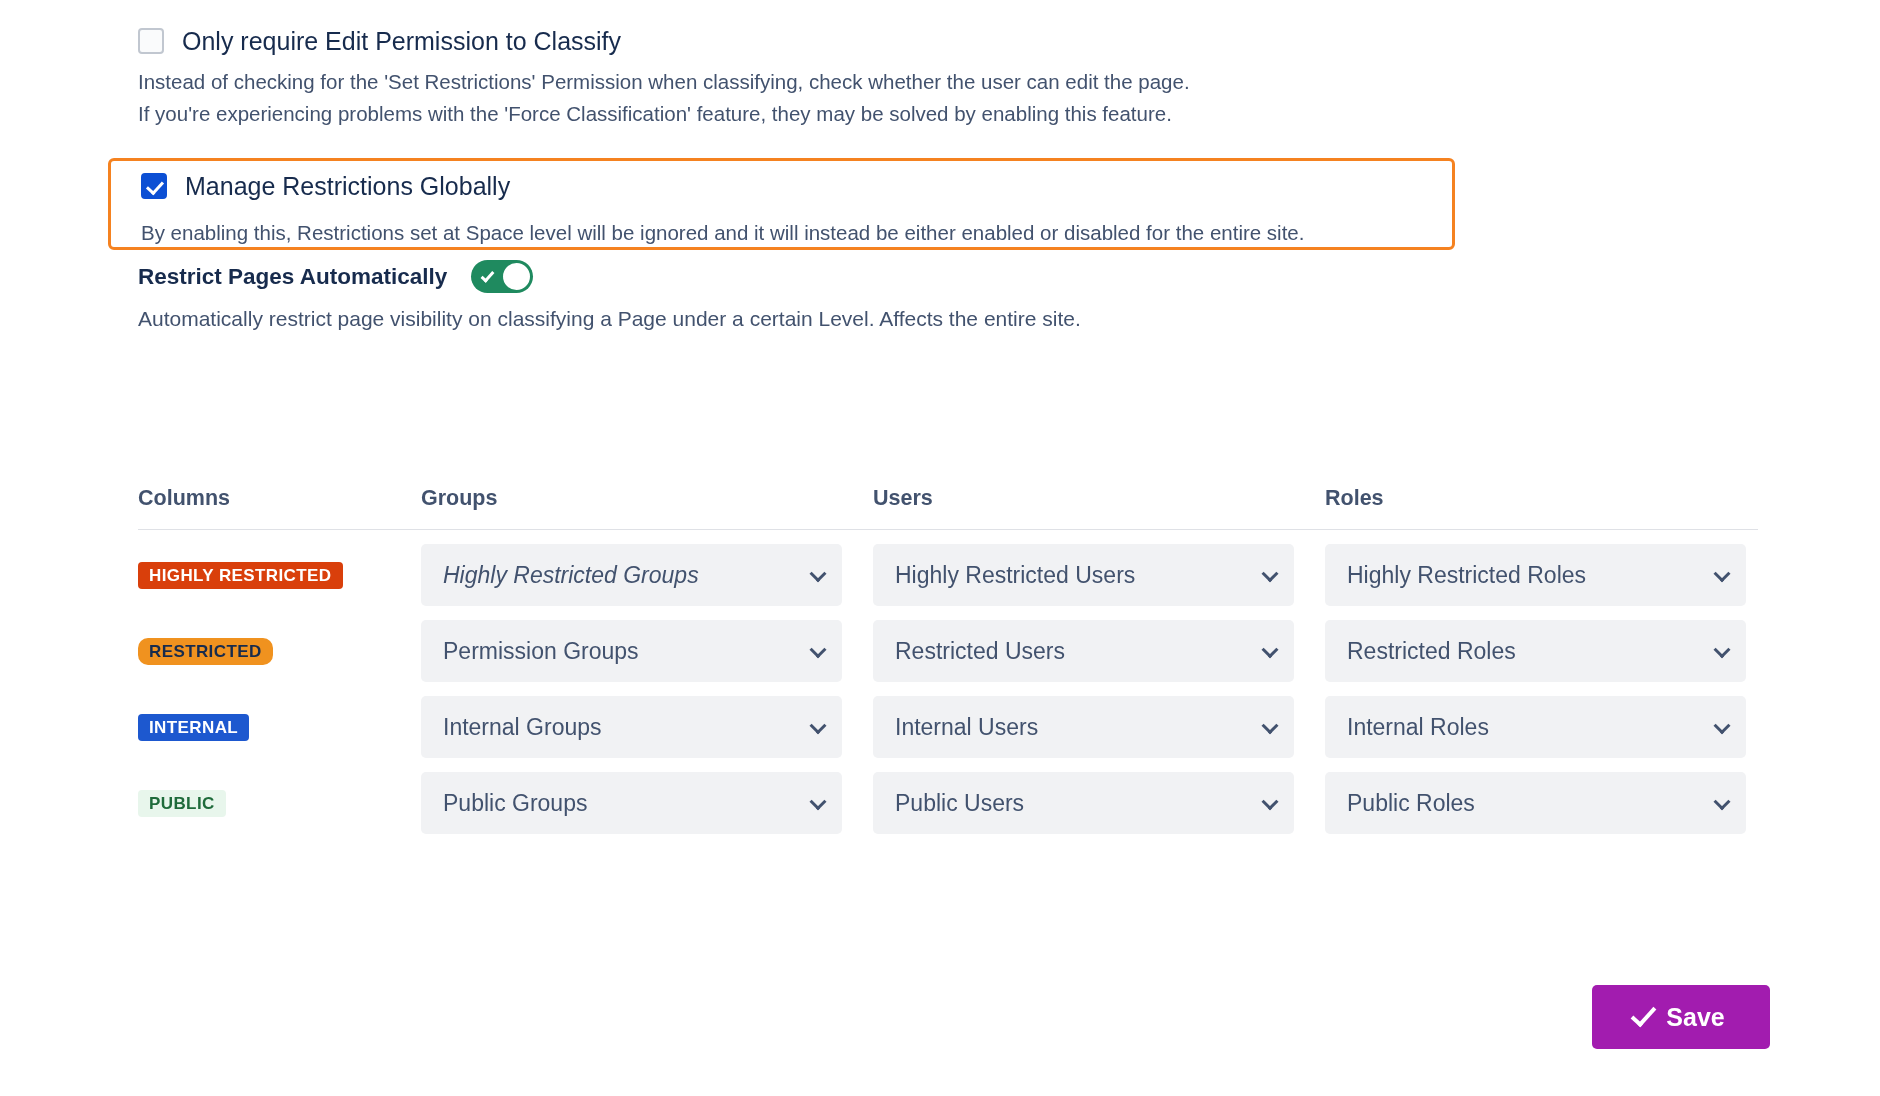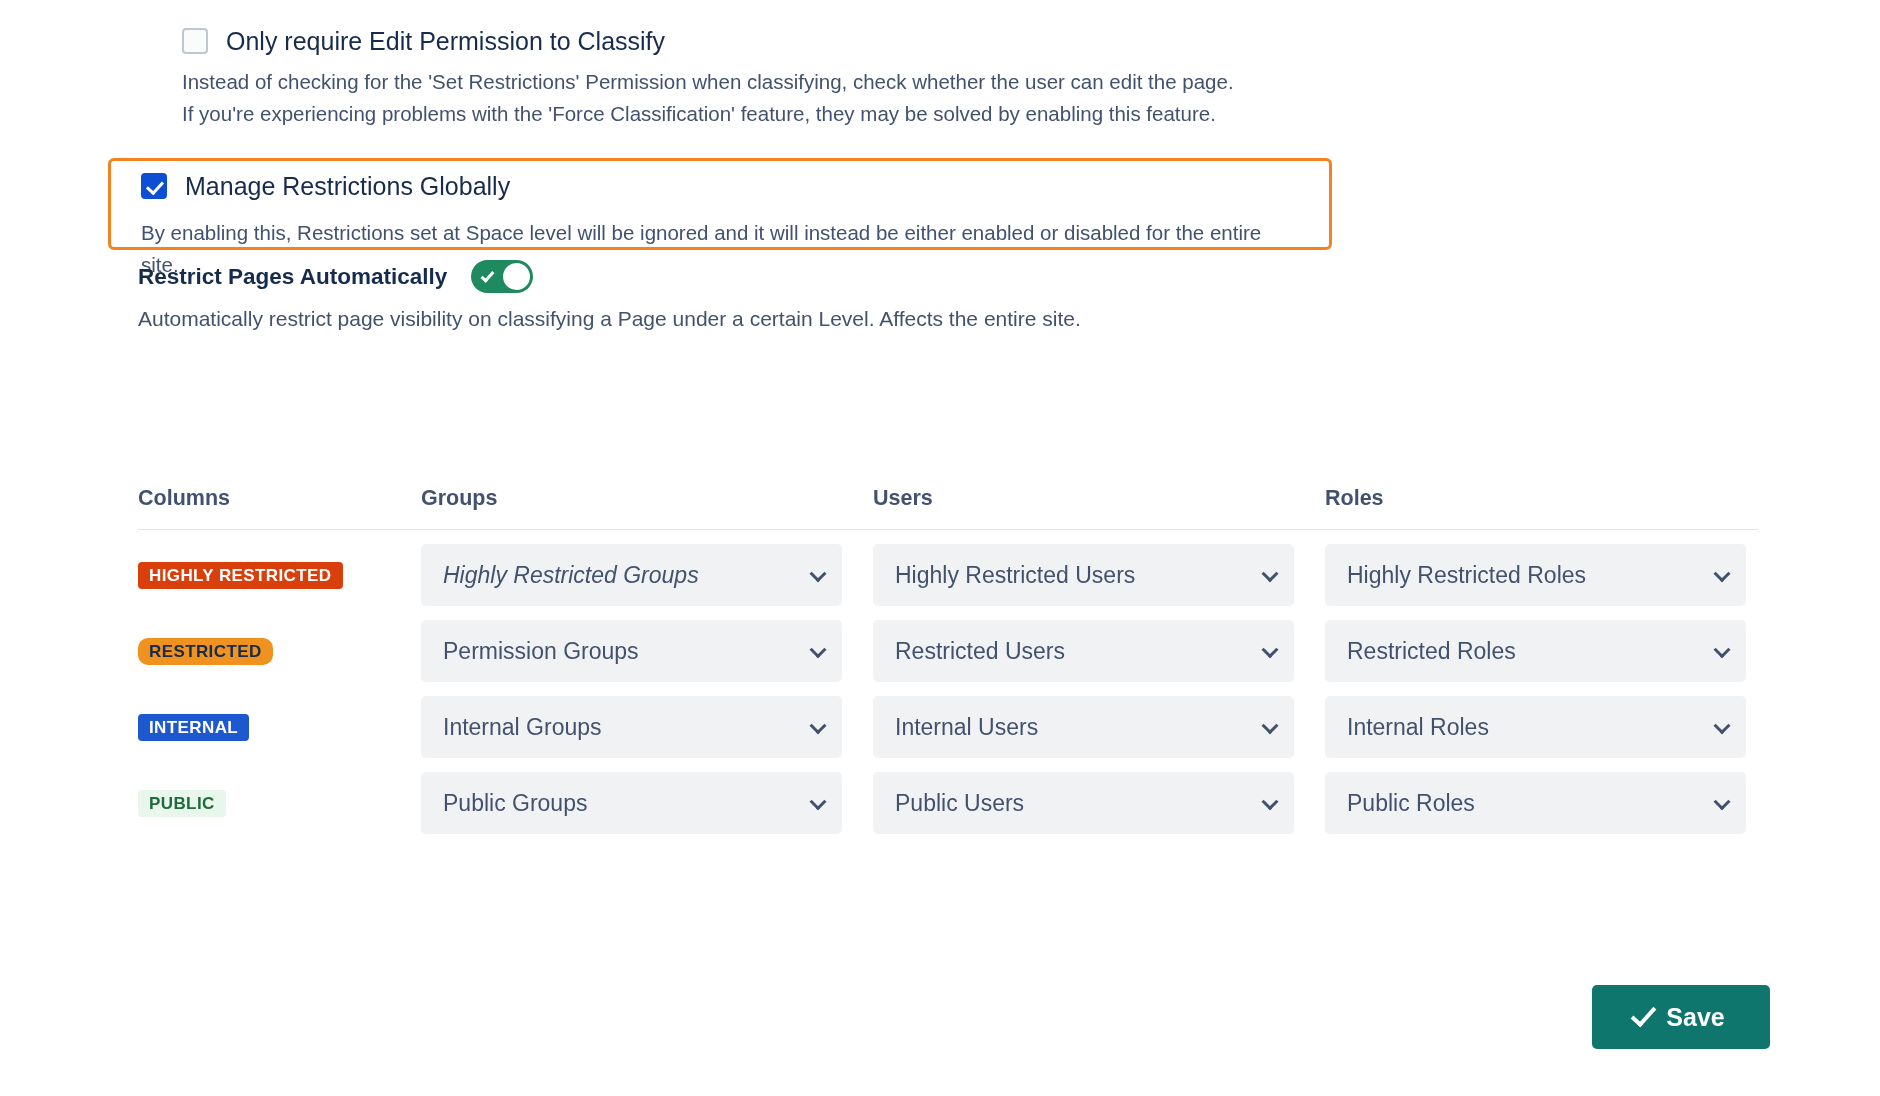--- a/index.html
+++ b/index.html
@@ -16,21 +16,20 @@
     position: relative;
     width: 1880px;
     height: 1096px;
     padding: 0;
     overflow: hidden;
   }
 
   
   .option-block {
     padding-left: 138px;
-    margin-left: 44px;
   }
   .option-row {
     display: flex;
     align-items: center;
     gap: 18px;
   }
   .cb {
     width: 26px;
     height: 26px;
     border-radius: 4px;
@@ -73,21 +72,21 @@
     top: 26px;
     left: 0;
     right: 0;
   }
 
   
   .highlight-box {
     position: absolute;
     top: 158px;
     left: 108px;
-    width: 1224px;
+    width: 1347px;
     height: 92px;
     border: 3px solid #f58220;
     border-radius: 6px;
     padding: 10px 28px 0 30px;
   }
   .highlight-box .option-row { gap: 18px; }
   .highlight-box .option-desc { margin-top: 16px; }
 
   
   .toggle-row {
@@ -211,21 +210,21 @@
     border-width: 0 3px 3px 0;
   }
 
   
   .save-btn {
     position: absolute;
     top: 985px;
     left: 1592px;
     width: 178px;
     height: 64px;
-    background: #0f766e;
+    background: #a21caf;
     border-radius: 5px;
     display: flex;
     align-items: center;
     justify-content: center;
     gap: 16px;
     cursor: pointer;
     border: none;
   }
   .save-btn .label {
     font-size: 25px;

